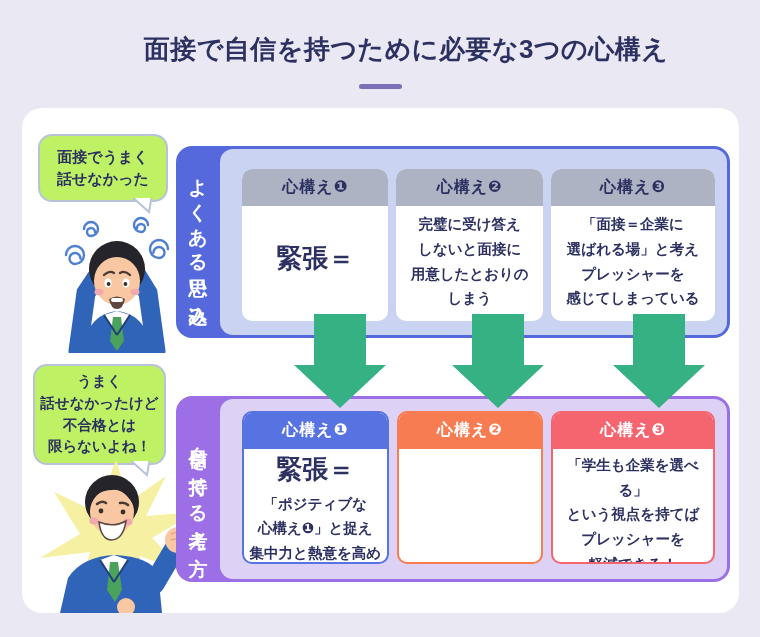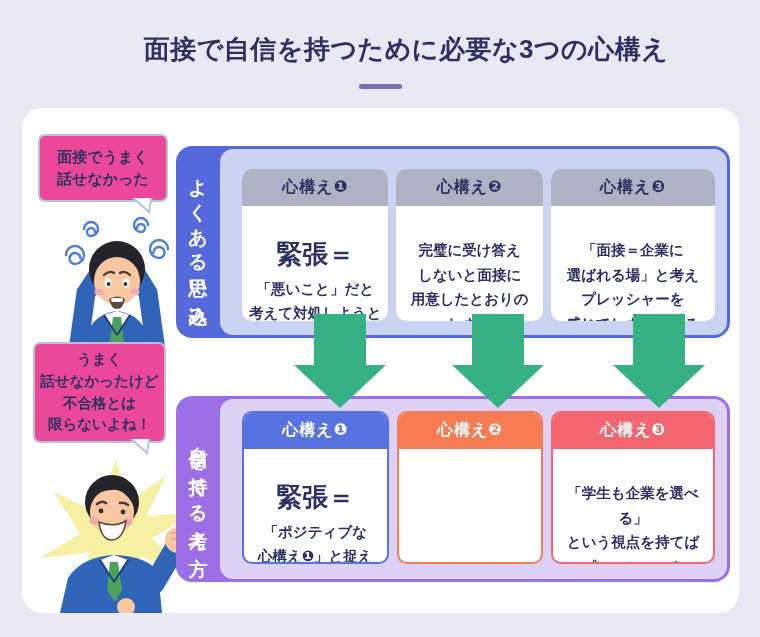--- a/index.html
+++ b/index.html
@@ -22,26 +22,26 @@
     position:absolute;top:84px;left:359px;width:43px;height:5px;
     border-radius:3px;background:#7a70b8;
   }
   
   .main-card{
     position:absolute;left:22px;top:108px;width:717px;height:505px;
     background:#ffffff;border-radius:20px;
   }
   
   .bubble{
-    position:absolute;background:#ec4899;border:2px solid #b8c3da;
-    border-radius:7px;display:flex;align-items:center;justify-content:center;
+    position:absolute;background:#bef264;border:2px solid #b8c3da;
+    border-radius:14px;display:flex;align-items:center;justify-content:center;
     text-align:center;font-weight:bold;color:#2c3161;line-height:1.5;
   }
   .bubble-top{left:16px;top:26px;width:126px;height:64px;font-size:15px;}
-  .bubble-bottom{left:11px;top:234px;width:129px;height:97px;font-size:14.5px;}
+  .bubble-bottom{left:11px;top:256px;width:129px;height:97px;font-size:14.5px;}
   .bubble .tail{position:absolute;right:10px;bottom:-16px;}
   .pre{white-space:pre-line;}
   
   .man-top{position:absolute;left:14px;top:95px;}
   .man-bottom{position:absolute;left:4px;top:342px;}
   
   .panel{position:absolute;border-radius:16px;}
   .panel-top{left:154px;top:38px;width:554px;height:192px;background:#5569dd;}
   .panel-bottom{left:154px;top:288px;width:554px;height:186px;background:#9c6fe6;}
   .panel-label{
@@ -51,21 +51,21 @@
   }
   .panel-inner{
     position:absolute;left:44px;top:3px;right:3px;bottom:3px;
     border-radius:13px;display:flex;gap:8px;
   }
   .panel-top .panel-inner{background:#cbd3f2;padding:20px 12px 14px 22px;}
   .panel-bottom .panel-inner{background:#ddd2f6;padding:12px 12px 15px 22px;}
   
   .m-card{
     flex:1;background:#fff;border-radius:10px;overflow:hidden;
-    display:flex;flex-direction:column;min-width:0;gap:28px;
+    display:flex;flex-direction:column;min-width:0;
   }
   .m-card.wide{flex:1.12;}
   .card-header{
     height:37px;flex:0 0 37px;display:flex;align-items:center;justify-content:center;
     font-size:16px;font-weight:bold;letter-spacing:1px;
   }
   .header-gray{background:#adb3c3;color:#2c3161;}
   .header-blue{background:#5673e1;color:#fff;}
   .header-orange{background:#f87c52;color:#fff;}
   .header-red{background:#f4656f;color:#fff;}
@@ -176,23 +176,20 @@
     </svg>
 
     <section class="panel panel-top">
       <div class="panel-label">よくある思い込み</div>
       <div class="panel-inner">
 
         <div class="m-card">
           <div class="card-header header-gray">心構え❶</div>
           <div class="card-body">
             <div class="card-lead">緊張＝</div>
-            <div class="pre">「悪いこと」だと
-考えて対処しようと
-してしまう</div>
           </div>
         </div>
 
         <div class="m-card">
           <div class="card-header header-gray">心構え❷</div>
           <div class="card-body">
             <div class="pre">完璧に受け答え
 しないと面接に
 用意したとおりの
 しまう</div>

